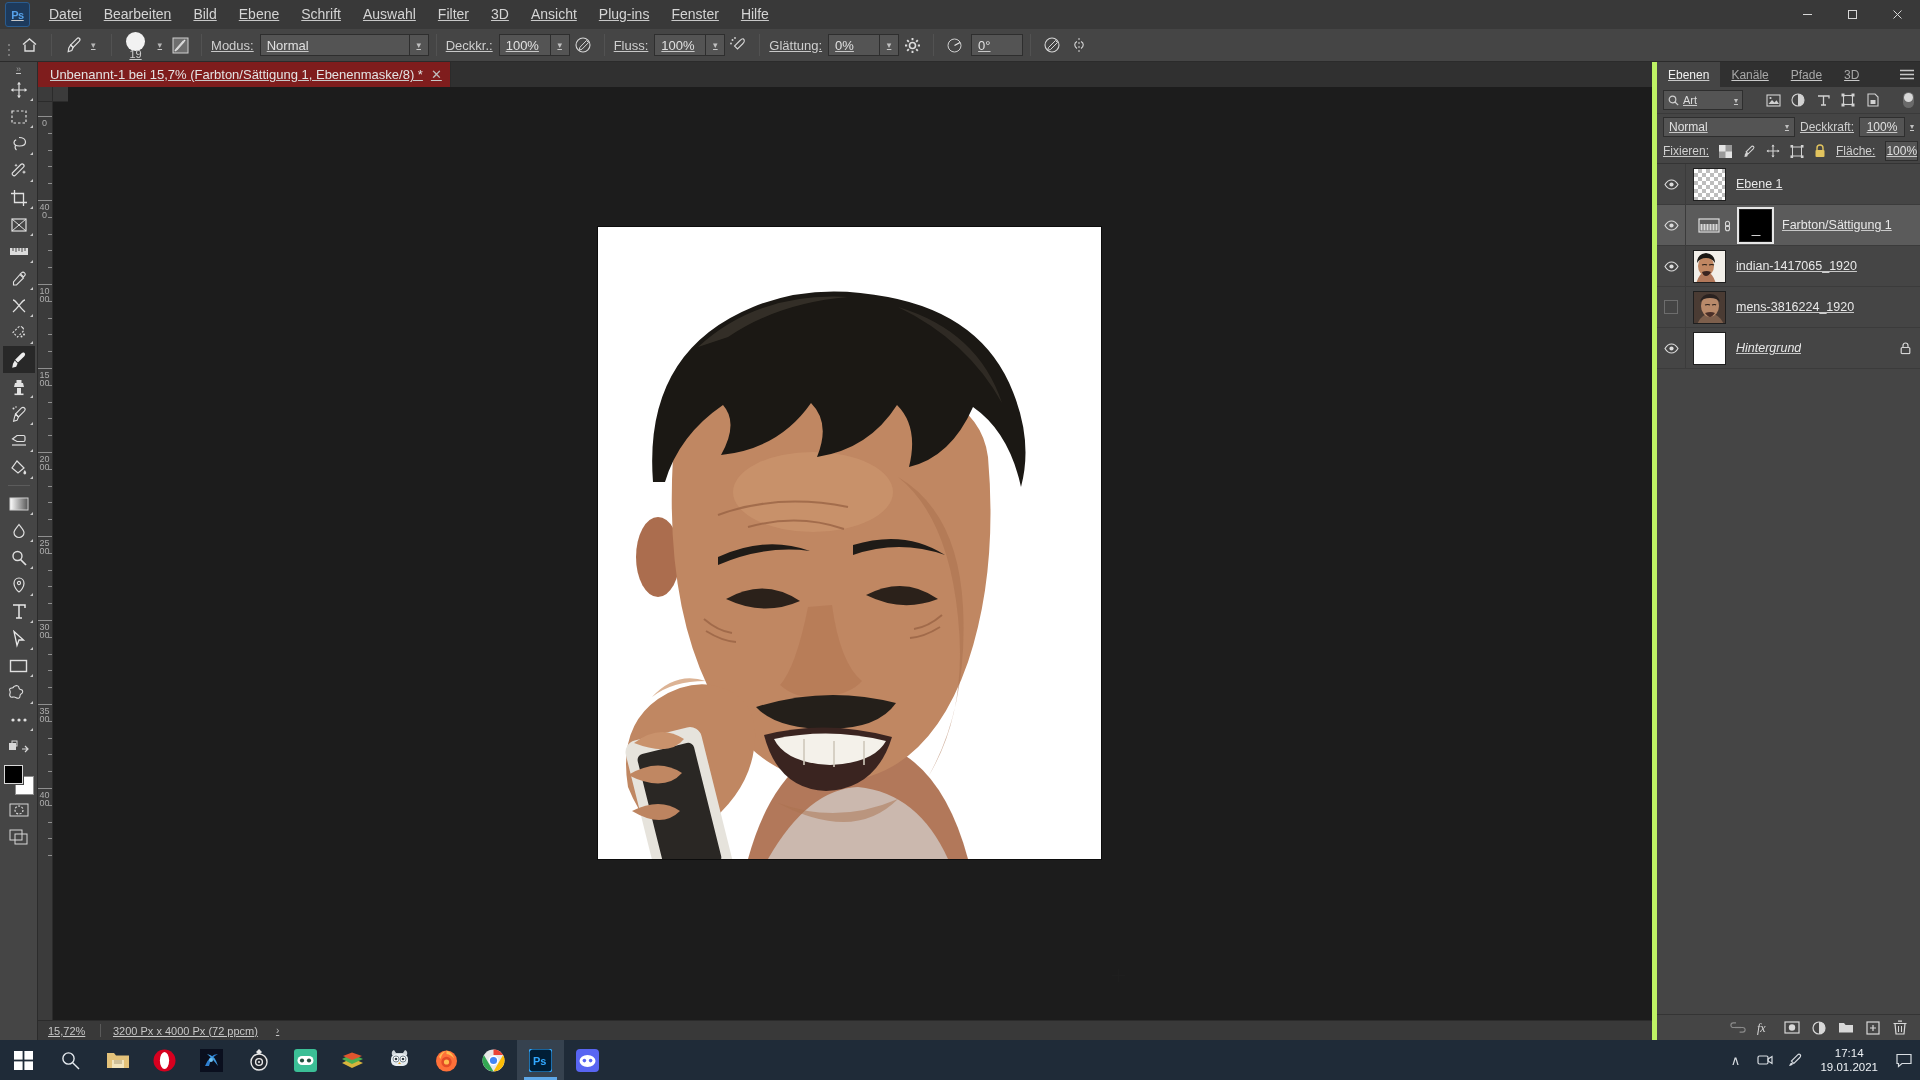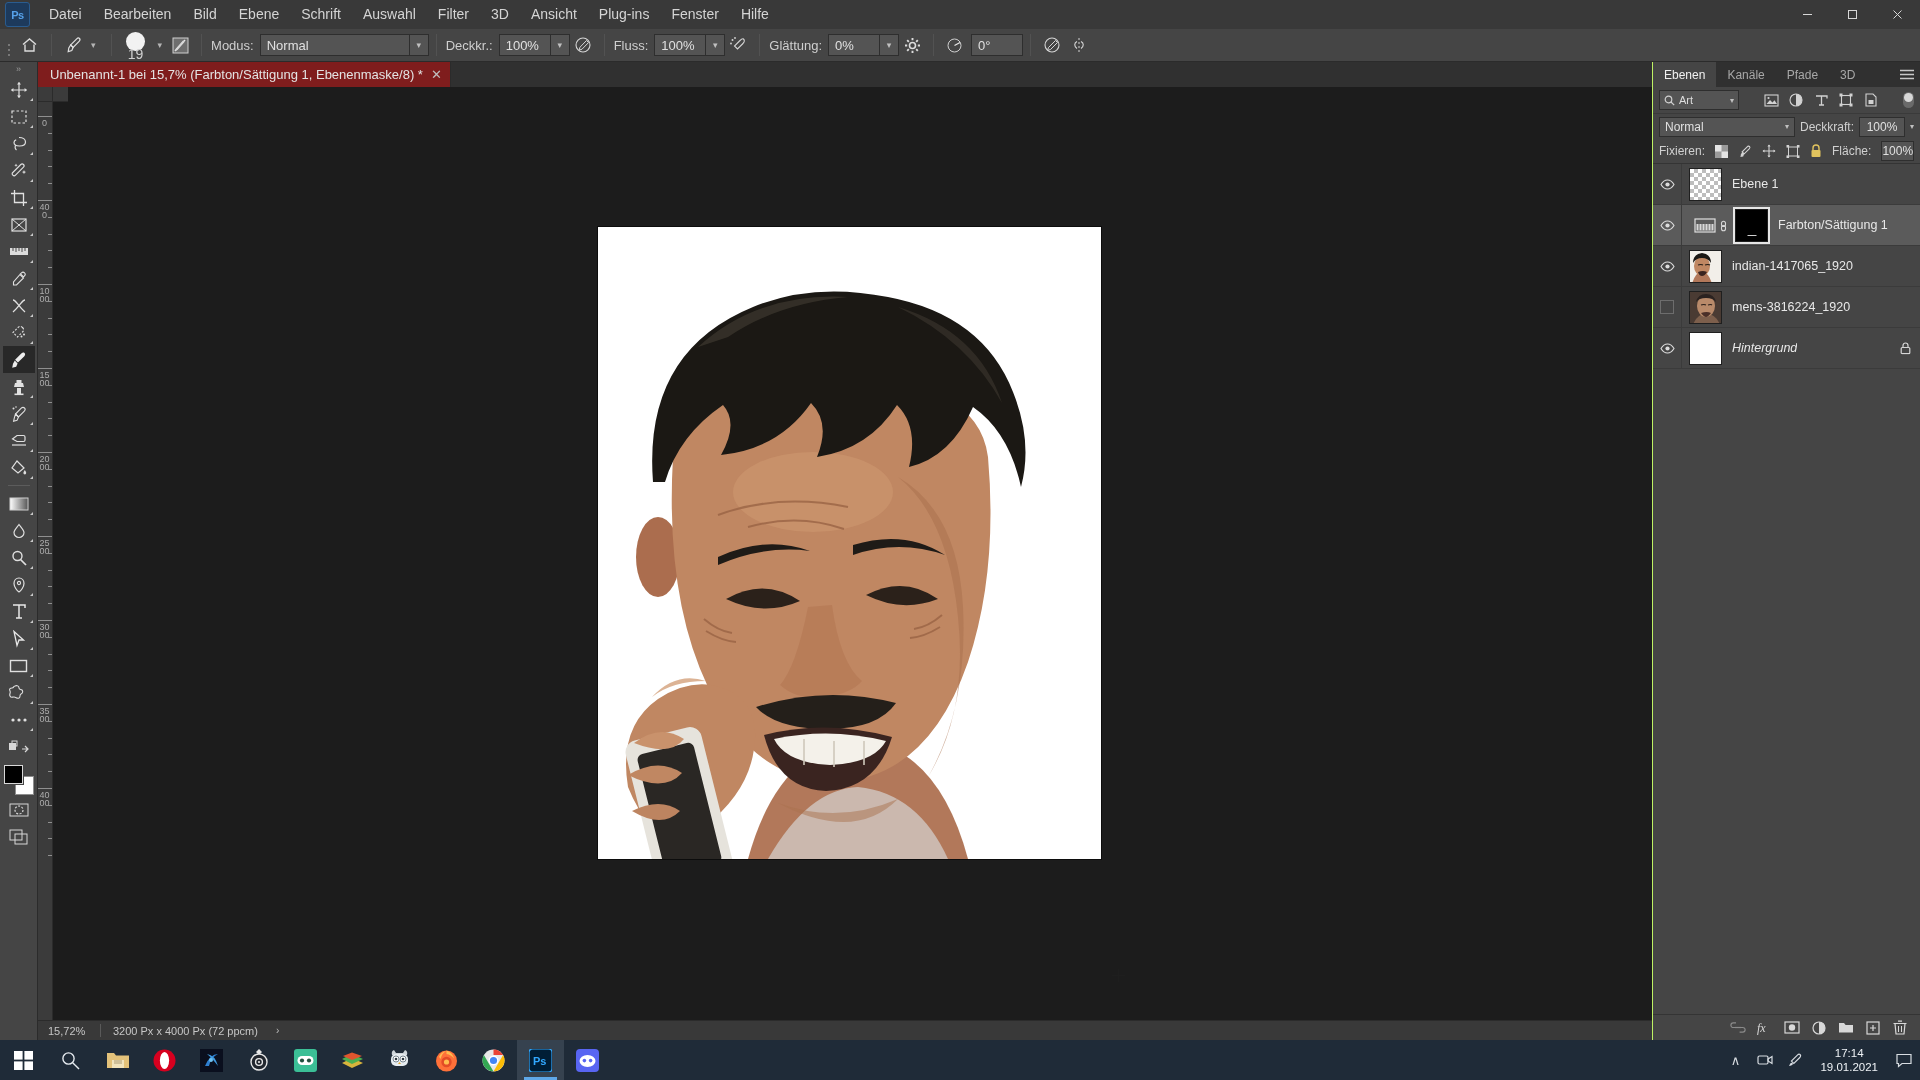--- a/index.html
+++ b/index.html
@@ -2,21 +2,21 @@
 <html><head>
 <meta charset="utf-8">
 <style>
   * { box-sizing: border-box; margin:0; padding:0; }
   html,body { width:1920px; height:1080px; overflow:hidden; }
   body {
     font-family: "Liberation Sans", sans-serif;
     background:#1e1e1e; color:#c8c8c8; font-size:13px;
     -webkit-font-smoothing:antialiased;
   }
-  .app { position:relative; width:1920px; height:1080px; display:flex; flex-direction:column; }
+  .app { position:relative; width:1920px; height:1080px; display:flex; flex-direction:column;text-decoration:underline; }
 
   
   .menubar { height:29px; background:#393939; display:flex; align-items:center;
              flex:0 0 29px; position:relative; }
   .ps-logo { width:25px; height:25px; margin:0 8px 0 5px; background:#1d3a5c;
              border:1px solid #2a5c8f; border-radius:3px; display:flex;
              align-items:center; justify-content:center; color:#56a0e8;
              font-size:11px; font-weight:bold; letter-spacing:-0.5px; }
   .menu-item { padding:0 11px; line-height:29px; font-size:14px; color:#d4d4d4; cursor:default; }
   .win-ctrls { position:absolute; right:0; top:0; height:29px; display:flex; }
@@ -31,21 +31,21 @@
   .grip i { display:block; width:2px; height:2px; background:#8a8a8a; border-radius:50%;
             box-shadow:0 5px 0 #8a8a8a, 0 10px 0 #8a8a8a; }
   .opt-sep { width:1px; height:22px; background:#303030; margin:0 7px;
              border-right:1px solid #525252; }
   .home-ico { width:30px; height:25px; display:flex; align-items:center; justify-content:center; }
   .tool-preview { display:flex; align-items:center; padding:0 3px; }
   .brush-swatch { width:24px; height:24px; display:flex; align-items:center; justify-content:center; }
   .brush-dot-wrap { position:relative; width:34px; height:30px; display:flex;
                     flex-direction:column; align-items:center; justify-content:center; }
   .brush-dot { width:19px; height:19px; border-radius:50%; background:#f2f2f2; }
-  .brush-num { font-size:14px; color:#d0d0d0; margin-top:-1px; line-height:9px;}
+  .brush-num { font-size:11px; color:#d0d0d0; margin-top:-1px; line-height:9px;}
   .caret { display:inline-block; color:#b4b4b4; font-size:9px; padding:0 5px;}
   .opt-label { font-size:13px; color:#cfcfcf; padding:0 6px 0 2px; white-space:nowrap;}
   .field { height:22px; background:#545454; border:1px solid #2e2e2e; color:#e0e0e0;
            display:flex; align-items:center; padding:0 6px; font-size:13px; }
   .field.sel { width:150px; justify-content:space-between; }
   .field.num { width:52px; }
   .drop { width:19px; height:22px; background:#545454; border:1px solid #2e2e2e;
           border-left:none; display:flex; align-items:center; justify-content:center;
           color:#c0c0c0; font-size:9px; }
   .combo { display:flex; align-items:center; }
@@ -103,21 +103,21 @@
   
   .statusbar { height:20px; background:#393939; border-top:1px solid #2b2b2b;
                display:flex; align-items:center; font-size:11px; color:#c6c6c6;
                flex:0 0 20px; }
   .st-zoom { width:62px; padding-left:10px; }
   .st-sep { width:1px; height:13px; background:#5a5a5a; }
   .st-info { padding-left:12px; }
   .st-arrow { padding-left:18px; color:#bcbcbc; font-size:10px; }
 
   
-  .rightdock { width:268px; background:#ef4444; border-left:1px solid #bef264;
+  .rightdock { width:268px; background:#ef4444; border-left:5px solid #bef264;
                display:flex; flex-direction:column; flex:0 0 268px; }
   .panel-tabs { height:25px; background:#303030; display:flex; align-items:stretch;
                 position:relative; flex:0 0 25px;}
   .ptab { padding:0 11px; display:flex; align-items:center; font-size:12px;
           color:#a8a8a8; }
   .ptab.active { background:#454545; color:#f0f0f0; }
   .pmenu { position:absolute; right:6px; top:0; height:25px; display:flex;
            align-items:center; color:#c2c2c2; font-size:13px;}
   .panel-body { background:#454545; flex:1; display:flex; flex-direction:column;
                 min-height:0; }

